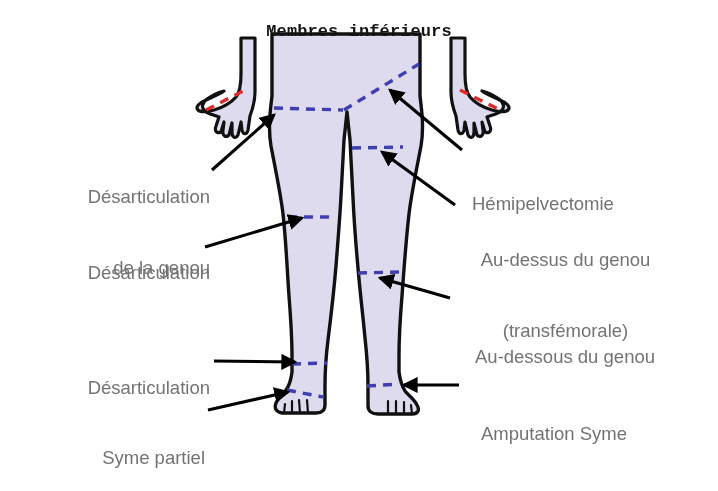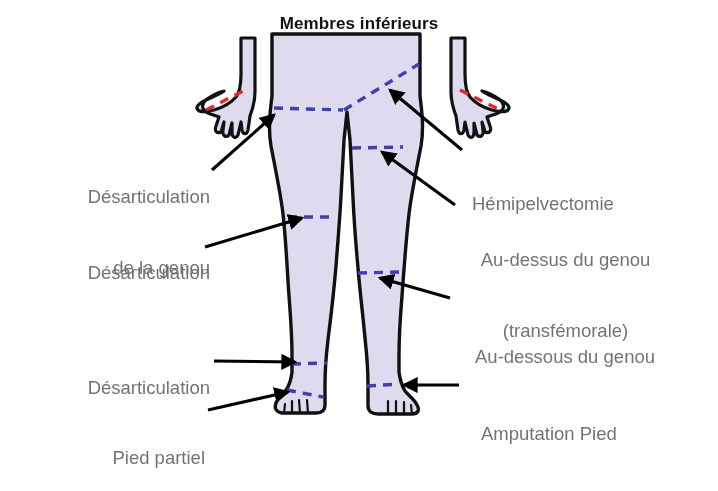--- a/index.html
+++ b/index.html
@@ -20,29 +20,30 @@
   #figure-svg {
     position: absolute;
     left: 0;
     top: 0;
     width: 718px;
     height: 491px;
   }
   .diagram-title {
     position: absolute;
     left: 0;
-    top: 14px;
+    top: 22px;
     width: 718px;
     text-align: center;
     font-size: 17px;
     font-weight: bold;
     color: #141414;
     letter-spacing: 0.1px;
     white-space: pre;
     z-index: 5;
+    font-family: Liberation Mono, monospace;
   }
   .callout-label {
     position: absolute;
     font-size: 18.5px;
     color: #737373;
     line-height: 1.28;
     white-space: pre;
     z-index: 5;
   }
   .callout-label.align-right {
@@ -231,33 +232,33 @@
 
   <div class="callout-label align-right" style="left:20px; top:214px; width:190px;">
     <span class="lbl-line">Désarticulation</span>
   </div>
 
   <div class="callout-label align-right" style="left:10px; top:329px; width:200px;">
     <span class="lbl-line">Désarticulation</span>
   </div>
 
   <div class="callout-label align-right" style="left:20px; top:399px; width:185px;">
-    <span class="lbl-line">Pied partiel</span>
+    <span class="lbl-line">Syme partiel</span>
   </div>
 
   <div class="callout-label align-left" style="left:472px; top:145px; width:230px;">
     <span class="lbl-line">Hémipelvectomie</span>
   </div>
 
   <div class="callout-label align-center" style="left:458px; top:201px; width:215px;">
     <span class="lbl-line">Au-dessus du genou</span>
     <span class="lbl-line">(transfémorale)</span>
   </div>
 
   <div class="callout-label align-center" style="left:455px; top:298px; width:220px;">
     <span class="lbl-line">Au-dessous du genou</span>
   </div>
 
   <div class="callout-label align-left" style="left:481px; top:375px; width:220px;">
-    <span class="lbl-line">Amputation Pied</span>
+    <span class="lbl-line">Amputation Syme</span>
   </div>
 
 </div>
 
 </body></html>

